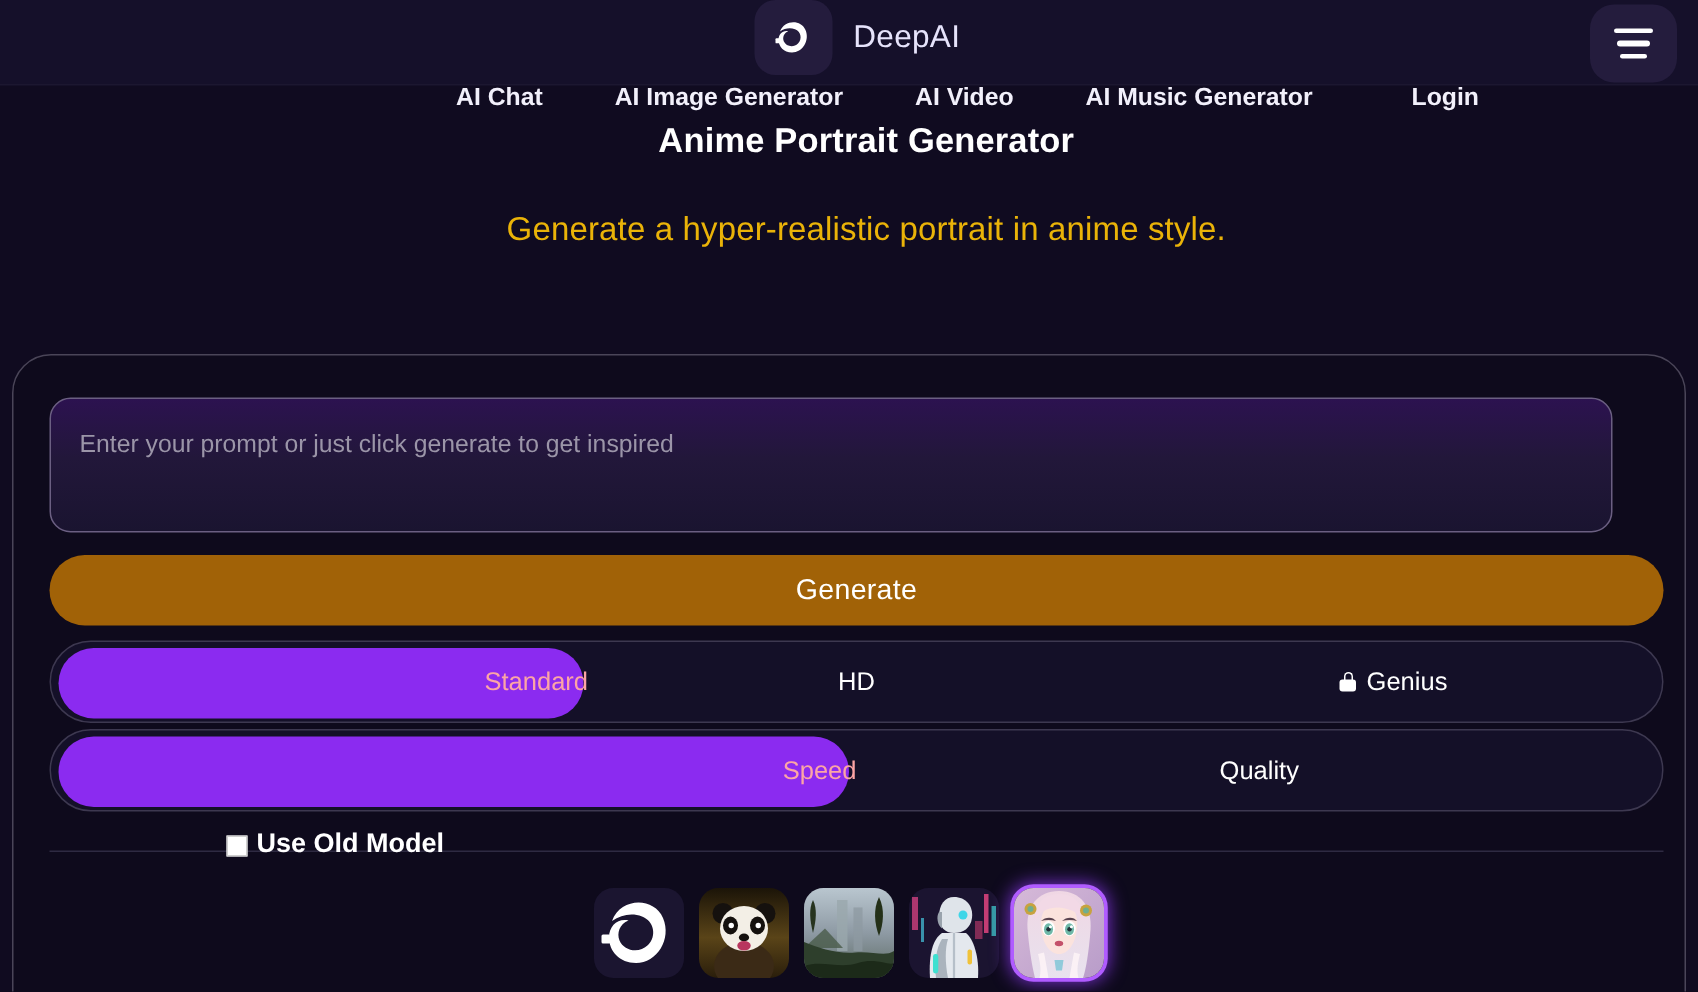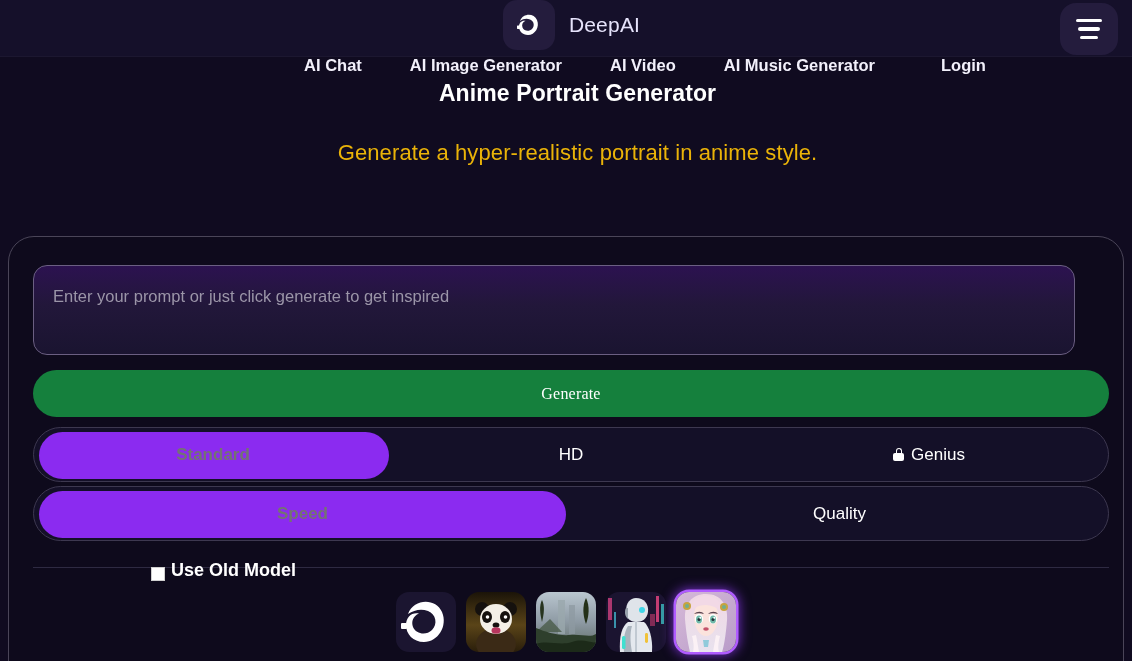--- a/index.html
+++ b/index.html
@@ -154,24 +154,24 @@
   }
   .prompt-box::placeholder { color: #9b95a8; }
 
   .generate-btn {
     display: block;
     width: 1076px;
     height: 47px;
     margin-top: 15px;
     border: none;
     border-radius: 24px;
-    background: #15803d;
+    background: #a16207;
     color: #ffffff;
-    font-family: Liberation Serif, serif;
-    font-size: 16px;
+    font-family: Liberation Sans, sans-serif;
+    font-size: 19px;
     font-weight: 400;
     cursor: pointer;
     letter-spacing: 0.2px;
   }
 
   
   .toggle-row {
     width: 1076px;
     height: 55px;
     margin-top: 10px;
@@ -196,22 +196,23 @@
     z-index: 2;
     gap: 7px;
   }
 
   
   .row1 .toggle-opt { flex: 1; }
   
   .row2 .toggle-opt { flex: 1; }
 
   .toggle-opt.active {
-    color: #737373;
-    font-weight: bold;
+    color: #fca5a5;
+    font-weight: normal;
+    justify-content: flex-end;
   }
 
   .pill {
     position: absolute;
     top: 4px;
     height: 47px;
     border-radius: 24px;
     background: #8b2bf0;
     z-index: 1;
   }
@@ -252,23 +253,23 @@
   .hr-line {
     position: absolute;
     left: 0; right: 0;
     top: 17px;
     height: 1px;
     background: #2e2a42;
   }
   .old-model {
     position: absolute;
     left: 118px;
-    top: 10px;
-    display: flex;
-    align-items: flex-end;
+    top: 2px;
+    display: flex;
+    align-items: center;
     gap: 6px;
     z-index: 2;
   }
   .checkbox {
     width: 14px;
     height: 14px;
     background: #ffffff;
     border: 1px solid #cfcfcf;
     cursor: pointer;
     flex: none;

